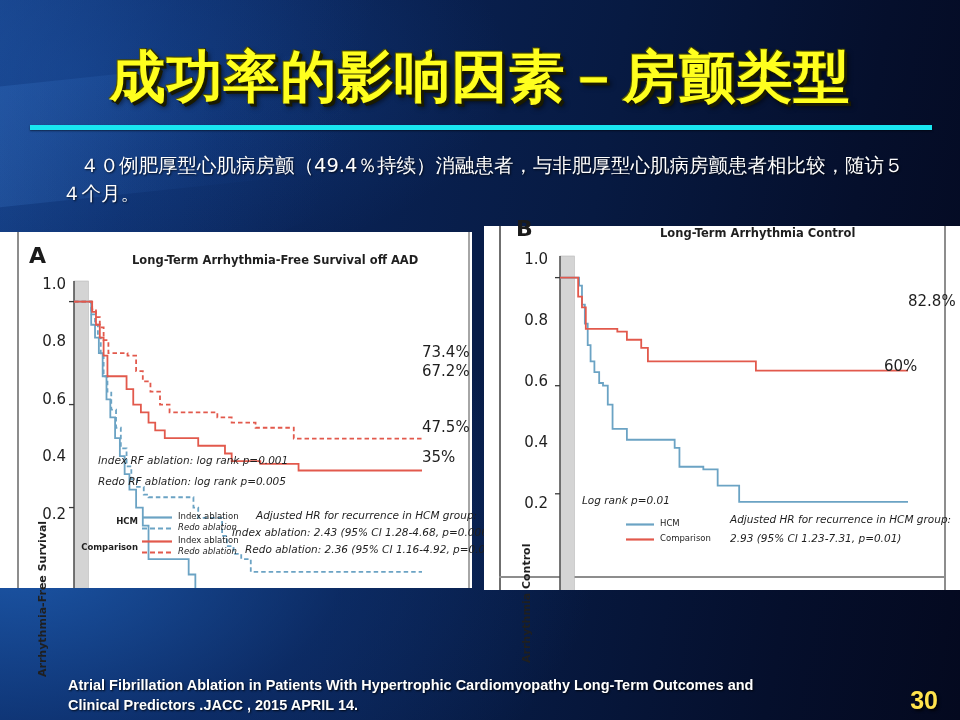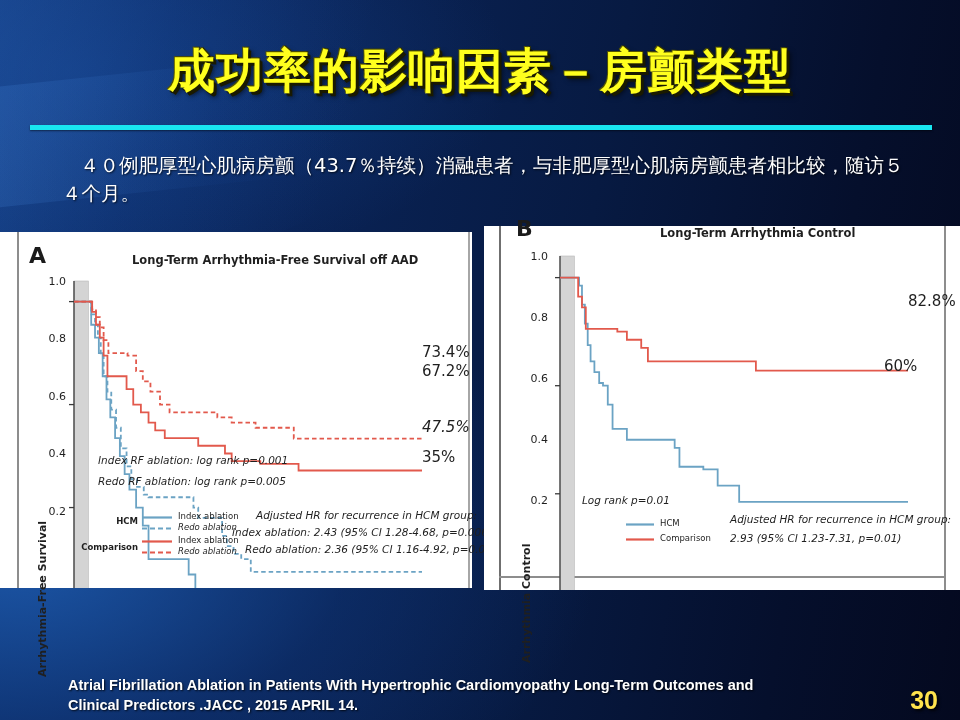--- a/index.html
+++ b/index.html
@@ -34,21 +34,21 @@
   #sheen2{
     position:absolute;left:-120px;top:70px;width:560px;height:120px;
     background:linear-gradient(100deg, rgba(90,165,255,.22) 0%, rgba(30,90,190,.05) 60%, rgba(0,0,0,0) 85%);
     transform:rotate(-6deg);
     pointer-events:none;
   }
 
   
   #title{
     position:absolute;left:0;right:0;top:40px;text-align:center;
-    font-size:47px;font-weight:bold;letter-spacing:1px;
+    font-size:56px;font-weight:bold;letter-spacing:1px;
     color:#ffff1e;
     font-family:"DejaVu Sans","Liberation Sans",sans-serif;
     text-shadow:
       3px 3px 0 #1a1a00, 2px 2px 0 #1a1a00,
       -1px -1px 0 #555500, 1px -1px 0 #333300,
       4px 4px 5px rgba(0,0,0,.6);
     white-space:nowrap;
   }
   #title-rule{
     position:absolute;left:30px;right:28px;top:125px;height:5px;
@@ -83,21 +83,21 @@
   .chart-title{
     position:absolute;font-size:11.5px;font-weight:bold;color:#1f1f1f;
     font-family:"DejaVu Sans","Liberation Sans",sans-serif;white-space:nowrap;
   }
   .axis-label-y{
     position:absolute;font-size:11px;font-weight:bold;color:#1f1f1f;
     font-family:"DejaVu Sans","Liberation Sans",sans-serif;
     transform:rotate(-90deg);transform-origin:left top;white-space:nowrap;
   }
   .tick-y{
-    position:absolute;font-size:11px;color:#1f1f1f;text-align:right;
+    position:absolute;font-size:15px;color:#1f1f1f;text-align:right;
     font-family:"DejaVu Sans","Liberation Sans",sans-serif;
   }
   .endlabel{
     position:absolute;font-size:15px;color:#1f1f1f;white-space:nowrap;
     font-family:"DejaVu Sans","Liberation Sans",sans-serif;
   }
   .note-it{
     position:absolute;font-size:10.5px;font-style:italic;color:#1f1f1f;white-space:nowrap;
     font-family:"DejaVu Sans","Liberation Sans",sans-serif;
   }
@@ -134,21 +134,21 @@
 <body>
 
 <div id="slide">
   <div id="dots"></div>
   <div id="sheen"></div>
   <div id="sheen2"></div>
 
   <div id="title">成功率的影响因素－房颤类型</div>
   <div id="title-rule"></div>
 
-  <div id="body-text">４０例肥厚型心肌病房颤（43.7％持续）消融患者，与非肥厚型心肌病房颤患者相比较，随访５４个月。</div>
+  <div id="body-text">４０例肥厚型心肌病房颤（49.4％持续）消融患者，与非肥厚型心肌病房颤患者相比较，随访５４个月。</div>
 
   <div class="panel" id="panelA">
     <div class="frame-l"></div>
     <div class="frame-r"></div>
 
     <div class="panel-letter" style="left:29px;top:11px;">A</div>
     <div class="chart-title" style="left:132px;top:21px;">Long-Term Arrhythmia-Free Survival off AAD</div>
     <div class="axis-label-y" style="left:36px;top:445px;">Arrhythmia-Free Survival</div>
 
     <div class="tick-y" style="left:34px;top:43px;width:32px;">1.0</div>
@@ -183,21 +183,21 @@
         <line x1="389.3333333333333" y1="533" x2="389.3333333333333" y2="538" stroke="#3a3a3a" stroke-width="1.3"></line>
         <line x1="408.44444444444446" y1="533" x2="408.44444444444446" y2="538" stroke="#3a3a3a" stroke-width="1.3"></line>
         <path d="M74,69.59574468085111 L88.33333333333333,69.59574468085111 L88.33333333333333,69.59574468085111 L91.2,69.59574468085111 L91.2,92.76595744680856 L95.02222222222223,92.76595744680856 L95.02222222222223,105.63829787234044 L98.84444444444445,105.63829787234044 L98.84444444444445,121.08510638297872 L102.66666666666666,121.08510638297872 L102.66666666666666,144.25531914893622 L106.48888888888888,144.25531914893622 L106.48888888888888,167.4255319148936 L110.3111111111111,167.4255319148936 L110.3111111111111,185.44680851063828 L115.08888888888889,185.44680851063828 L115.08888888888889,206.0425531914894 L119.86666666666667,206.0425531914894 L119.86666666666667,224.06382978723406 L124.64444444444445,224.06382978723406 L124.64444444444445,242.08510638297872 L129.42222222222222,242.08510638297872 L129.42222222222222,257.531914893617 L136.11111111111111,257.531914893617 L136.11111111111111,275.5531914893617 L142.8,275.5531914893617 L142.8,293.57446808510645 L148.53333333333333,293.57446808510645 L148.53333333333333,327.04255319148933 L160,327.04255319148933 L160,327.04255319148933 L179.11111111111111,327.04255319148933 L179.11111111111111,327.04255319148933 L188.66666666666666,327.04255319148933 L188.66666666666666,342.48936170212767 L195.35555555555555,342.48936170212767 L195.35555555555555,357.936170212766 L217.33333333333334,357.936170212766 L217.33333333333334,357.936170212766 L224.9777777777778,357.936170212766 L224.9777777777778,368.23404255319156 L228.79999999999998,368.23404255319156 L228.79999999999998,386.25531914893617 L232.62222222222223,386.25531914893617 L232.62222222222223,396.55319148936167 L252.68888888888887,396.55319148936167 L252.68888888888887,396.55319148936167 L255.55555555555557,396.55319148936167 L255.55555555555557,404.2765957446809 L408.44444444444446,404.2765957446809 L408.44444444444446,404.2765957446809 L422,404.2765957446809" fill="none" stroke="#6ba3c4" stroke-width="1.8" stroke-linejoin="miter" stroke-linecap="butt"></path>
         <path d="M74,69.59574468085111 L88.33333333333333,69.59574468085111 L88.33333333333333,69.59574468085111 L91.2,69.59574468085111 L91.2,82.468085106383 L95.02222222222223,82.468085106383 L95.02222222222223,92.76595744680856 L97.88888888888889,92.76595744680856 L97.88888888888889,105.63829787234044 L100.75555555555556,105.63829787234044 L100.75555555555556,123.65957446808511 L103.62222222222222,123.65957446808511 L103.62222222222222,144.25531914893622 L107.44444444444444,144.25531914893622 L107.44444444444444,159.7021276595745 L111.26666666666667,159.7021276595745 L111.26666666666667,177.72340425531917 L116.04444444444445,177.72340425531917 L116.04444444444445,195.74468085106383 L120.82222222222222,195.74468085106383 L120.82222222222222,216.34042553191495 L126.55555555555556,216.34042553191495 L126.55555555555556,234.36170212765956 L131.33333333333331,234.36170212765956 L131.33333333333331,247.23404255319144 L137.06666666666666,247.23404255319144 L137.06666666666666,254.9574468085106 L143.75555555555556,254.9574468085106 L143.75555555555556,262.68085106382983 L148.53333333333333,262.68085106382983 L148.53333333333333,265.25531914893617 L160,265.25531914893617 L160,265.25531914893617 L188.66666666666666,265.25531914893617 L188.66666666666666,265.25531914893617 L193.44444444444446,265.25531914893617 L193.44444444444446,275.5531914893617 L198.22222222222223,275.5531914893617 L198.22222222222223,285.8510638297872 L217.33333333333334,285.8510638297872 L217.33333333333334,285.8510638297872 L222.11111111111111,285.8510638297872 L222.11111111111111,303.8723404255319 L226.88888888888889,303.8723404255319 L226.88888888888889,314.17021276595744 L233.57777777777775,314.17021276595744 L233.57777777777775,321.89361702127655 L241.22222222222223,321.89361702127655 L241.22222222222223,327.04255319148933 L250.77777777777777,327.04255319148933 L250.77777777777777,339.9148936170213 L408.44444444444446,339.9148936170213 L408.44444444444446,339.9148936170213 L422,339.9148936170213" fill="none" stroke="#6ba3c4" stroke-width="1.8" stroke-linejoin="miter" stroke-linecap="butt" stroke-dasharray="4.5 3"></path>
         <path d="M74,69.59574468085111 L88.33333333333333,69.59574468085111 L88.33333333333333,69.59574468085111 L92.15555555555555,69.59574468085111 L92.15555555555555,79.89361702127667 L95.97777777777777,79.89361702127667 L95.97777777777777,92.76595744680856 L99.80000000000001,92.76595744680856 L99.80000000000001,105.63829787234044 L103.62222222222222,105.63829787234044 L103.62222222222222,123.65957446808511 L107.44444444444444,123.65957446808511 L107.44444444444444,144.25531914893622 L117,144.25531914893622 L117,144.25531914893622 L126.55555555555556,144.25531914893622 L126.55555555555556,157.1276595744681 L133.24444444444444,157.1276595744681 L133.24444444444444,172.57446808510633 L140.88888888888889,172.57446808510633 L140.88888888888889,180.29787234042556 L148.53333333333333,180.29787234042556 L148.53333333333333,190.59574468085106 L155.22222222222223,190.59574468085106 L155.22222222222223,198.31914893617022 L164.77777777777777,198.31914893617022 L164.77777777777777,206.0425531914894 L188.66666666666666,206.0425531914894 L188.66666666666666,206.0425531914894 L198.22222222222223,206.0425531914894 L198.22222222222223,213.76595744680856 L217.33333333333334,213.76595744680856 L217.33333333333334,213.76595744680856 L224.9777777777778,213.76595744680856 L224.9777777777778,221.48936170212767 L231.66666666666666,221.48936170212767 L231.66666666666666,229.21276595744683 L250.77777777777777,229.21276595744683 L250.77777777777777,229.21276595744683 L260.3333333333333,229.21276595744683 L260.3333333333333,231.78723404255317 L289,231.78723404255317 L289,231.78723404255317 L298.55555555555554,231.78723404255317 L298.55555555555554,238.4808510638298 L408.44444444444446,238.4808510638298 L408.44444444444446,238.4808510638298 L422,238.4808510638298" fill="none" stroke="#e2594c" stroke-width="1.8" stroke-linejoin="miter" stroke-linecap="butt"></path>
         <path d="M74,69.59574468085111 L88.33333333333333,69.59574468085111 L88.33333333333333,69.59574468085111 L92.15555555555555,69.59574468085111 L92.15555555555555,77.31914893617022 L95.97777777777777,77.31914893617022 L95.97777777777777,85.04255319148939 L99.80000000000001,85.04255319148939 L99.80000000000001,95.34042553191495 L103.62222222222222,95.34042553191495 L103.62222222222222,108.21276595744683 L108.4,108.21276595744683 L108.4,121.08510638297872 L121.77777777777777,121.08510638297872 L121.77777777777777,121.08510638297872 L127.51111111111112,121.08510638297872 L127.51111111111112,123.65957446808511 L136.11111111111111,123.65957446808511 L136.11111111111111,139.1063829787234 L142.8,139.1063829787234 L142.8,149.40425531914894 L150.44444444444446,149.40425531914894 L150.44444444444446,159.7021276595745 L160,159.7021276595745 L160,172.57446808510633 L169.55555555555554,172.57446808510633 L169.55555555555554,180.29787234042556 L207.77777777777777,180.29787234042556 L207.77777777777777,180.29787234042556 L217.33333333333334,180.29787234042556 L217.33333333333334,185.44680851063828 L231.66666666666666,185.44680851063828 L231.66666666666666,190.59574468085106 L246,190.59574468085106 L246,190.59574468085106 L255.55555555555557,190.59574468085106 L255.55555555555557,195.74468085106383 L284.22222222222223,195.74468085106383 L284.22222222222223,195.74468085106383 L293.77777777777777,195.74468085106383 L293.77777777777777,206.5574468085107 L408.44444444444446,206.5574468085107 L408.44444444444446,206.5574468085107 L422,206.5574468085107" fill="none" stroke="#e2594c" stroke-width="1.8" stroke-linejoin="miter" stroke-linecap="butt" stroke-dasharray="4.5 3"></path>
       </svg>
 
     <div class="endlabel" style="left:422px;top:111px;text-align:center;">73.4%</div>
     <div class="endlabel" style="left:422px;top:130px;">67.2%</div>
-    <div class="endlabel" style="left:422px;top:186px;font-style:italic;">47.5%</div>
+    <div class="endlabel" style="left:422px;top:186px;">47.5%</div>
     <div class="endlabel" style="left:422px;top:216px;">35%</div>
 
     <div class="note-it" style="left:98px;top:222px;">Index RF ablation: log rank p=0.001</div>
     <div class="note-it" style="left:98px;top:243px;">Redo RF ablation: log rank p=0.005</div>
     <div class="note-it" style="left:256px;top:277px;">Adjusted HR for recurrence in HCM group:</div>
     <div class="note-it" style="left:232px;top:294px;">Index ablation: 2.43 (95% CI 1.28-4.68, p=0.006)</div>
     <div class="note-it" style="left:245px;top:311px;">Redo ablation: 2.36 (95% CI 1.16-4.92, p=0.01)</div>
 
     <div class="leg-grp" style="left:96px;top:284px;width:42px;">HCM</div>
     <svg width="30" height="3" style="position:absolute;left:142px;top:284px;">

